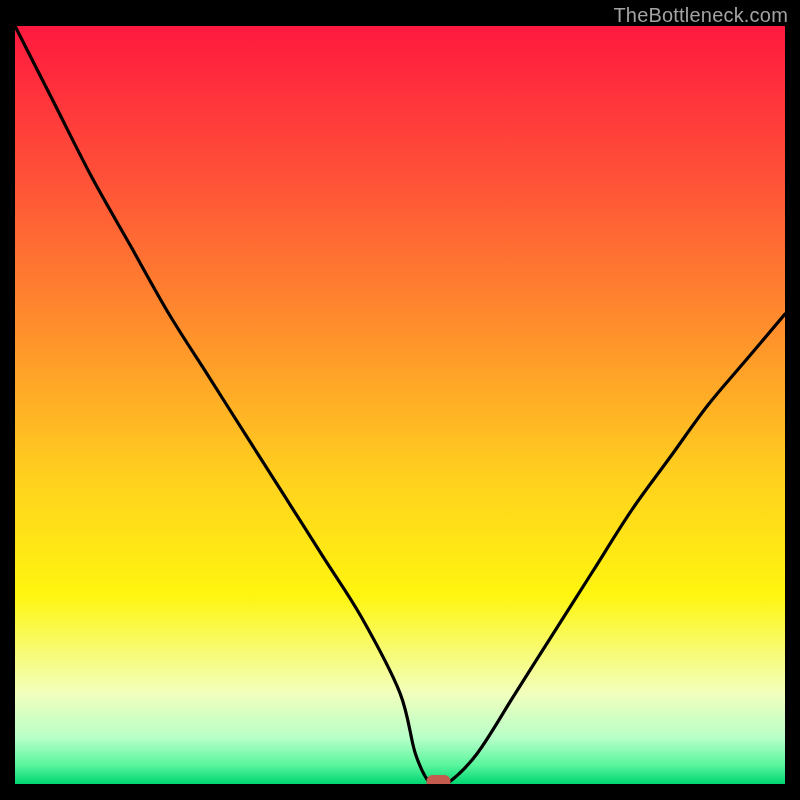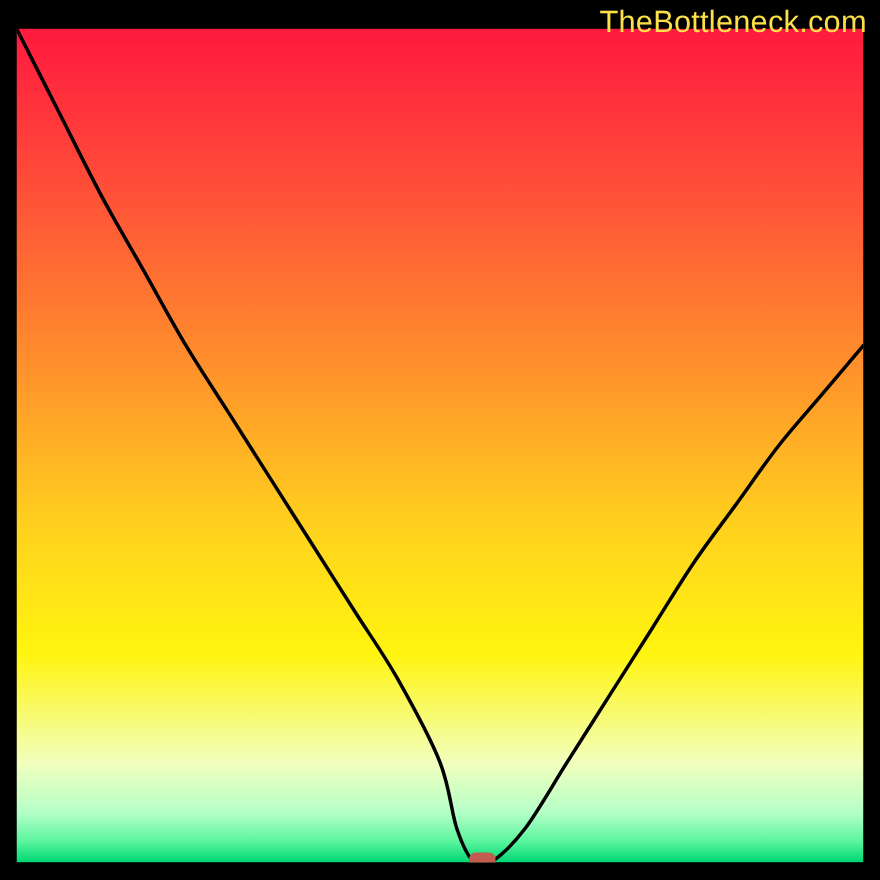--- a/index.html
+++ b/index.html
@@ -13,22 +13,22 @@
   .frame {
     position: relative;
     width: 800px;
     height: 800px;
     background: #000;
   }
   .watermark {
     position: absolute;
     top: 4px;
     right: 12px;
-    color: #fde047;
-    font-size: 28px;
+    color: #a3a3a3;
+    font-size: 20px;
     font-weight: 500;
     letter-spacing: 0.2px;
     z-index: 10;
   }
   .plot-wrap {
     position: absolute;
     left: 15px;
     top: 26px;
     width: 770px;
     height: 758px;

